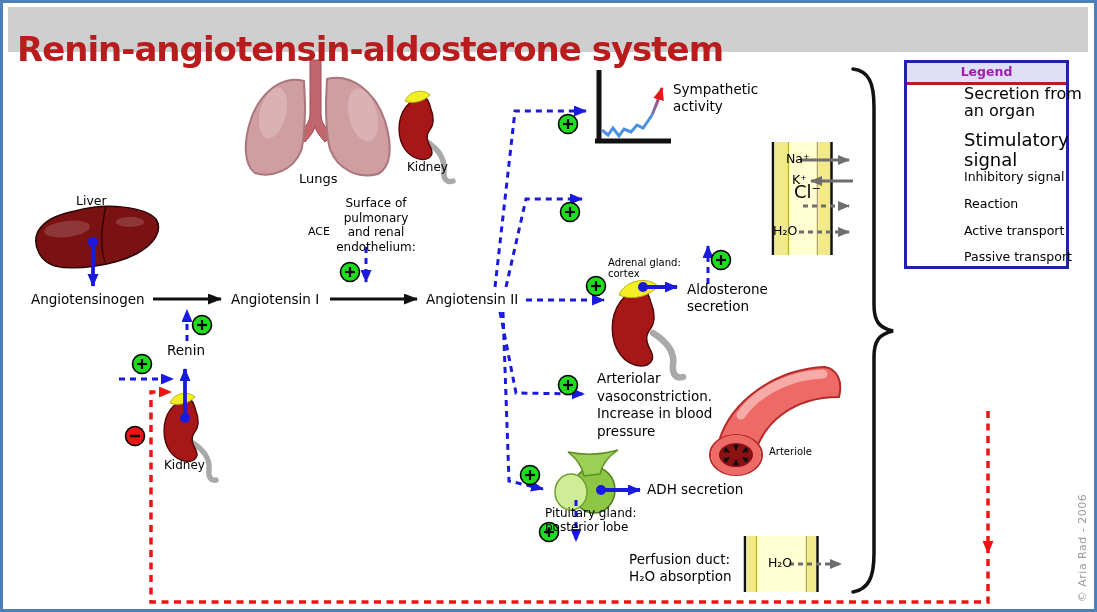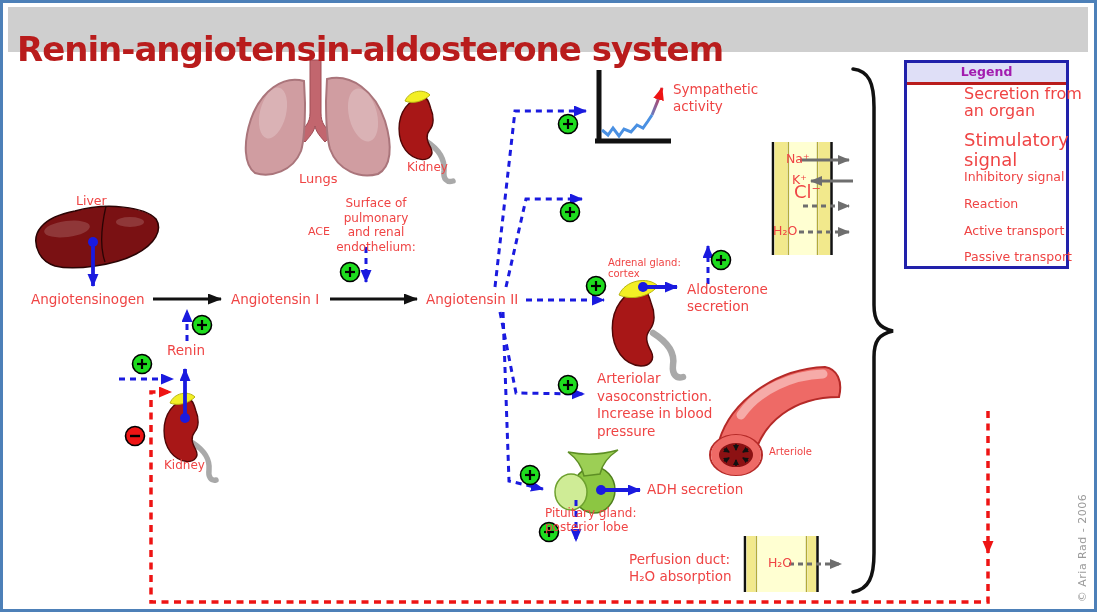--- a/index.html
+++ b/index.html
@@ -2,21 +2,21 @@
 <html><head>
 <meta charset="utf-8">
 <style>
   html,body{margin:0;padding:0;background:#fff;}
   .frame{
     position:relative; width:1091px; height:606px;
     border:3px solid #4d80b8; background:#fff; overflow:hidden;
     font-family:"DejaVu Sans", sans-serif;
   }
   .layer{position:absolute; left:0; top:0;}
-  .t{position:absolute; white-space:pre-line; color:#ef4444;}
+  .t{position:absolute; white-space:pre-line; color:#000000;}
   .titlebar{
     position:absolute; left:5px; top:4px; width:1080px; height:45px;
     background:#cfcfcf;
   }
   .titlebar .tt{
     position:absolute; left:9px; top:1px;
     font-size:34px; font-weight:bold; color:#b91c1c; letter-spacing:-1px;margin-top:21px;
   }
   .legendbox{
     position:absolute; left:901px; top:57px; width:159px; height:203px;

